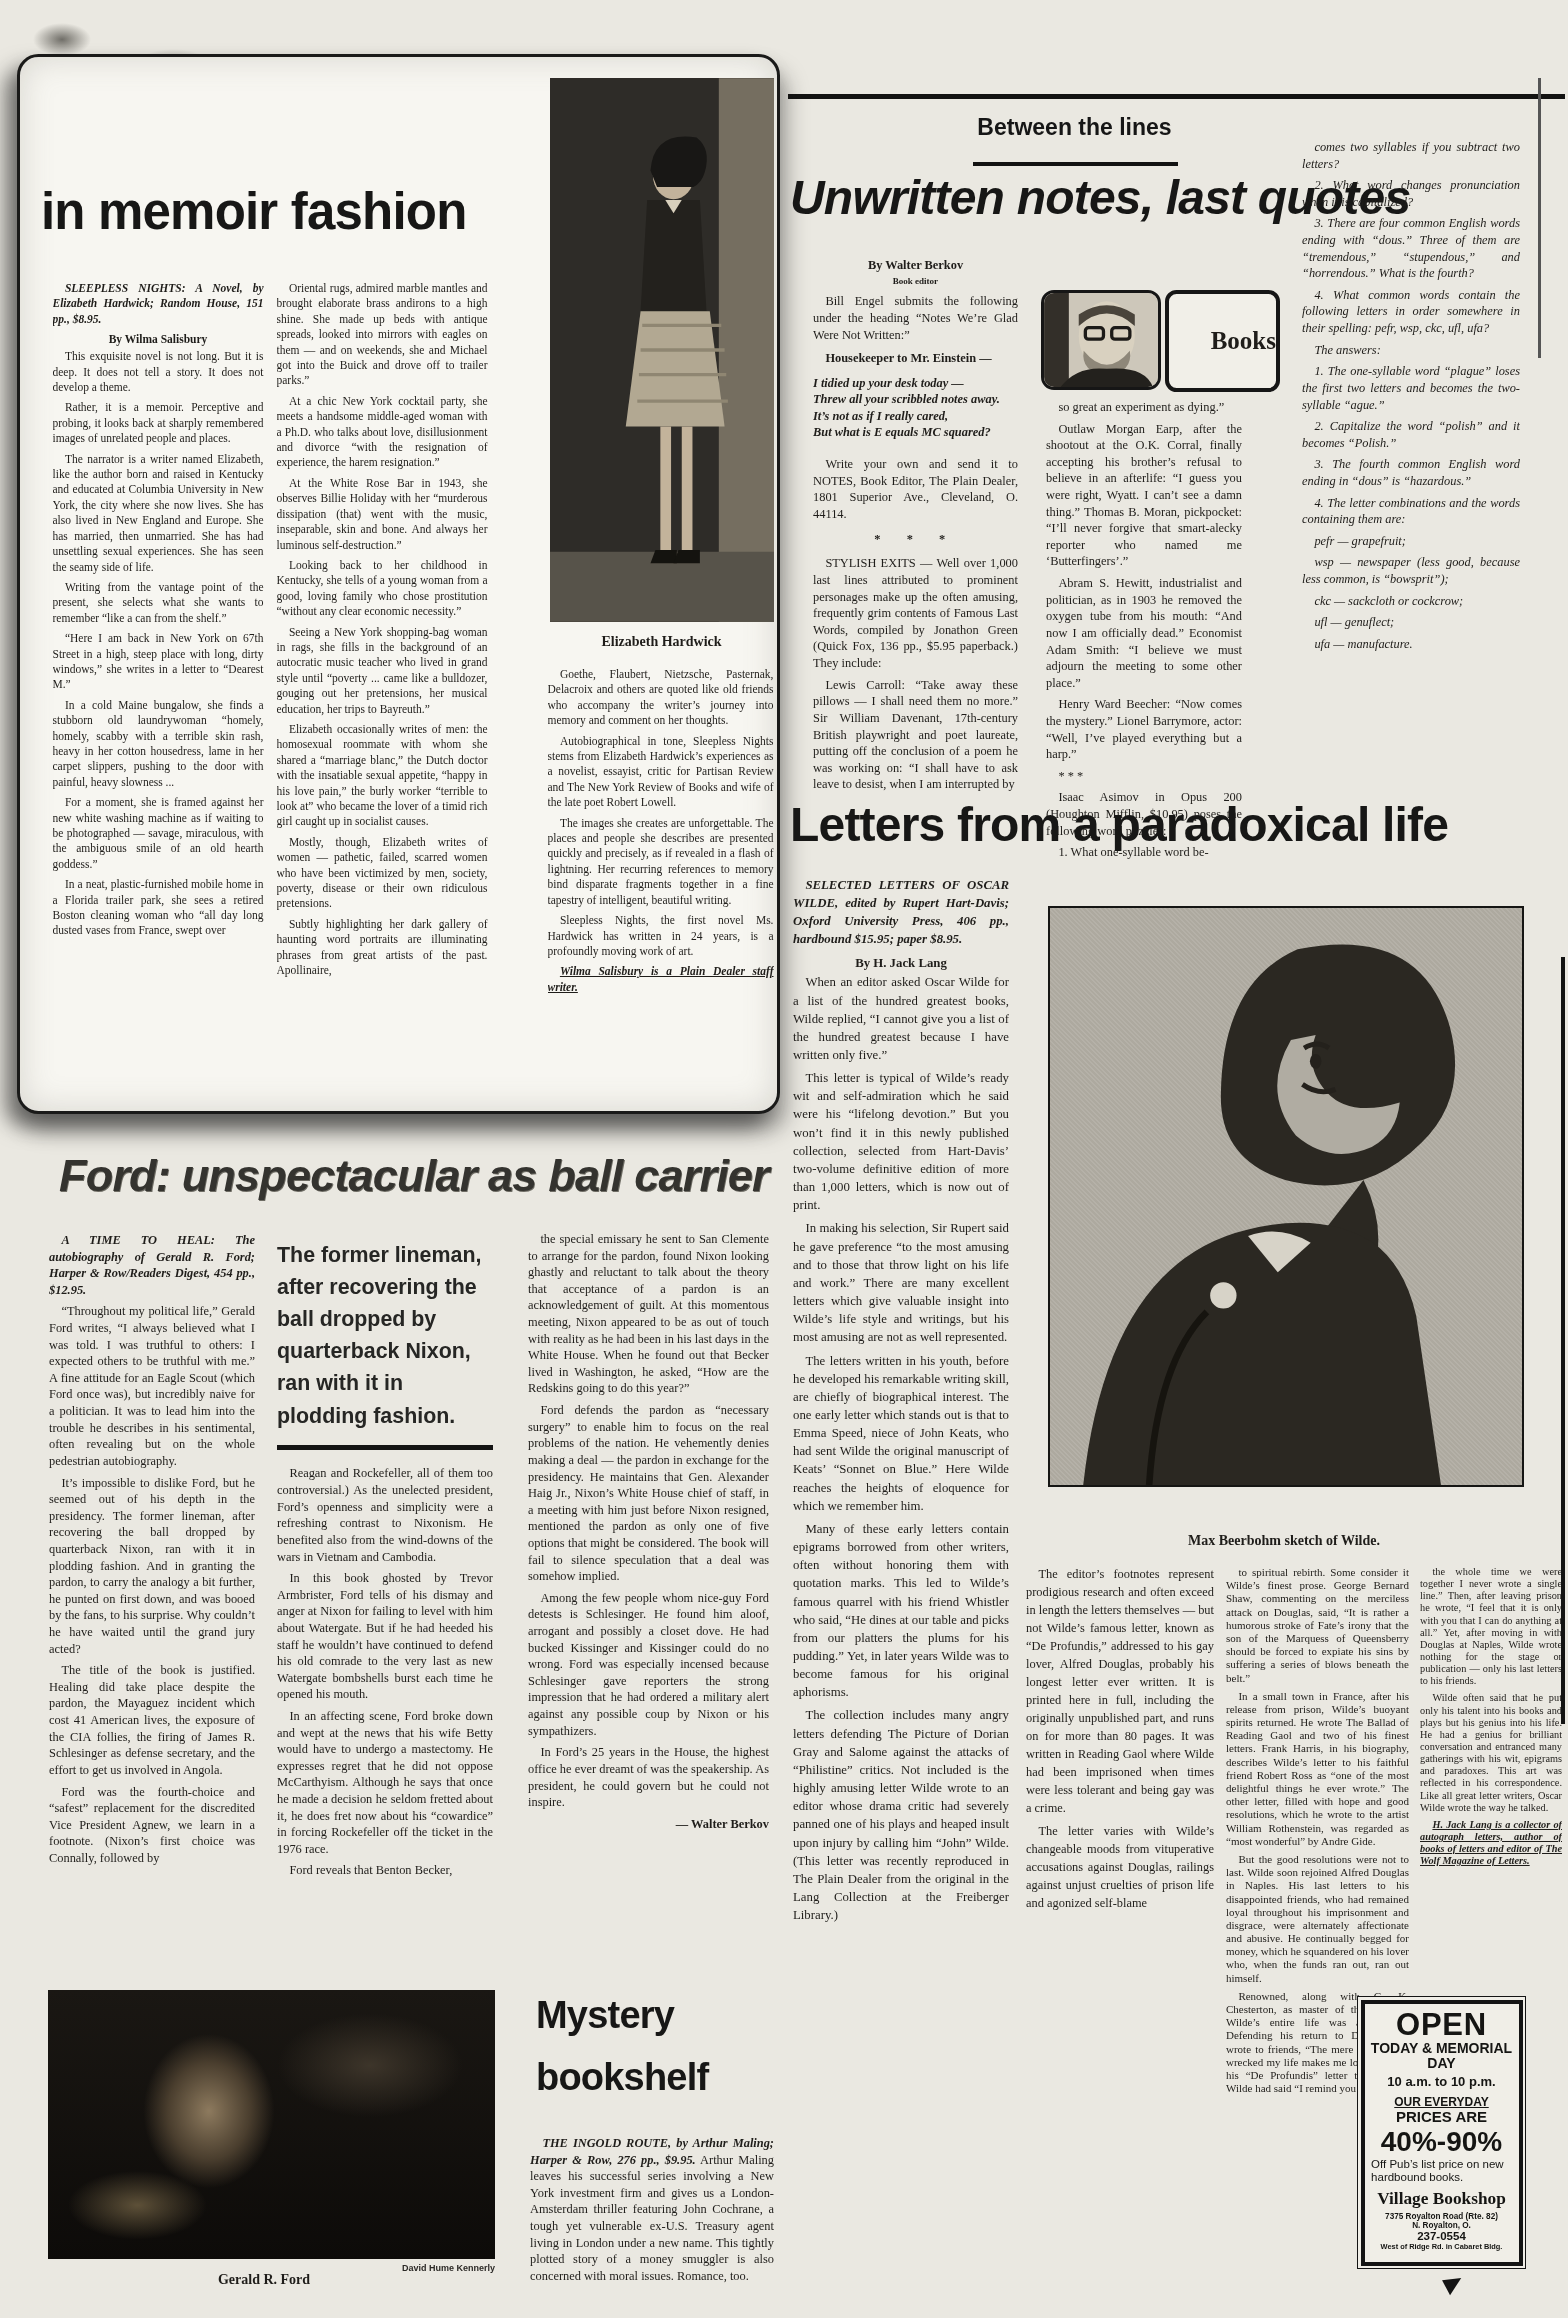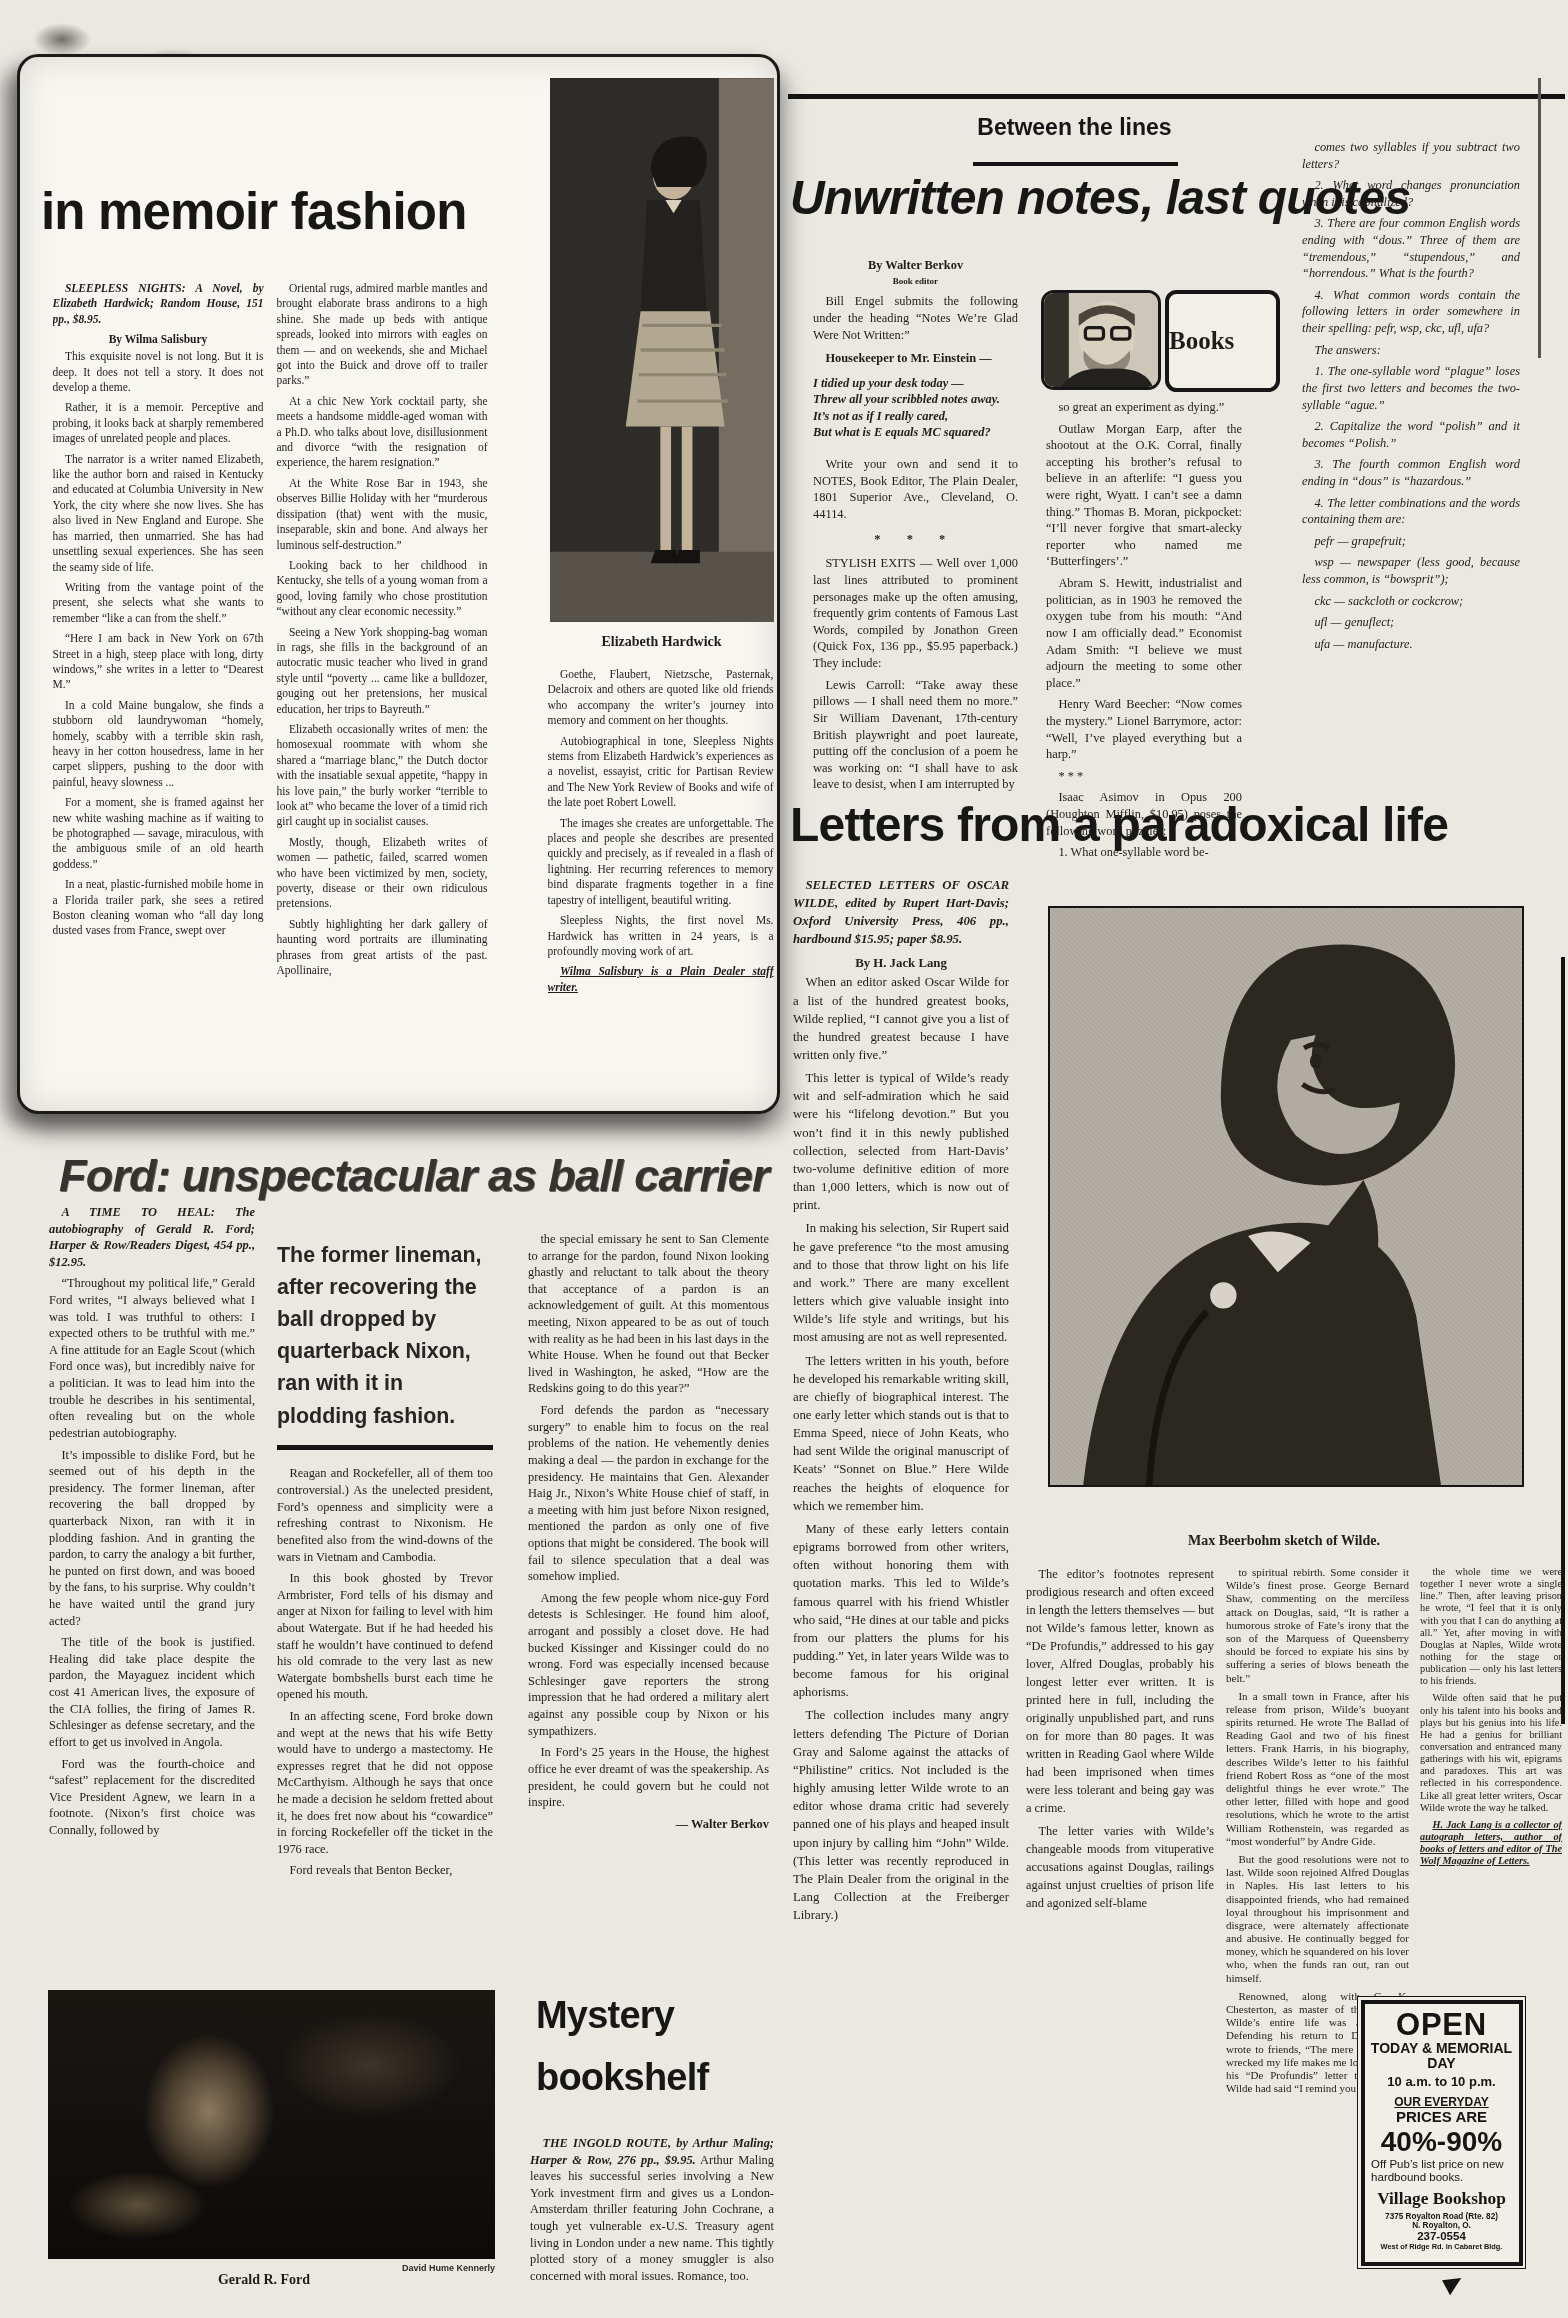--- a/index.html
+++ b/index.html
@@ -18,21 +18,21 @@
   .headline{font-family:"Liberation Sans",sans-serif;font-weight:bold;color:#171716;letter-spacing:-0.8px;white-space:nowrap;}
   .poem p{font-style:italic;font-weight:bold;text-indent:0;padding-left:11.5px;text-indent:-11.5px;margin:0;}
   .poemtitle{font-weight:bold;text-indent:12.4px;margin:6.6px 0 8.2px 0!important;}
   
   .clipping{position:absolute;left:16.5px;top:54px;width:757px;height:1054px;background:#f7f6f1;
             border:3.3px solid #1a1a19;border-radius:21.4px;
             box-shadow:-11.5px 13px 20px rgba(30,30,30,.55), 6.6px 16.5px 21.4px rgba(30,30,30,.35), inset 0 0 33px rgba(120,115,105,.25);}
   .photo-frame{position:absolute;overflow:hidden;background:#34322d;}
   .mug{border:3.3px solid #161616;border-radius:13px;}
   .booksbox{position:absolute;border:4.1px solid #161616;border-radius:11.5px;background:#f1efe8;
-            display:flex;align-items:center;justify-content:flex-start;font-weight:bold;font-size:25px;font-family:"Liberation Serif",serif;}
+            display:flex;align-items:center;justify-content:flex-end;font-weight:bold;font-size:25px;font-family:"Liberation Serif",serif;}
   .rule{position:absolute;background:#131312;}
   .halftone{background:repeating-linear-gradient(45deg,#b6b2a8 0 1.6px,#aca89e 1.6px 3.3px);}
   .ad{position:absolute;border:1.6px solid #141414;background:#f0eee7;padding:2.5px;}
   .ad-inner{border:4.1px solid #141414;height:100%;box-sizing:border-box;text-align:center;
             font-family:"Liberation Sans",sans-serif;font-weight:bold;color:#151513;padding:5px 3.3px;overflow:hidden;}
   .smudge{position:absolute;background:radial-gradient(closest-side,rgba(60,58,52,.7),rgba(60,58,52,0));}
   .pullquote{font-family:"Liberation Sans",sans-serif;font-weight:bold;font-size:21.4px;line-height:1.5;
              color:#262624;text-align:left;letter-spacing:0;}
 </style>
 </head>
@@ -225,21 +225,21 @@
         <p>the whole time we were together I never wrote a single line.” Then, after leaving prison he wrote, “I feel that it is only with you that I can do anything at all.” Yet, after moving in with Douglas at Naples, Wilde wrote nothing for the stage or publication — only his last letters to his friends.</p>
         <p>Wilde often said that he put only his talent into his books and plays but his genius into his life. He had a genius for brilliant conversation and entranced many gatherings with his wit, epigrams and paradoxes. This art was reflected in his correspondence. Like all great letter writers, Oscar Wilde wrote the way he talked.</p>
       </div>
     <p class="note">H. Jack Lang is a collector of autograph letters, author of books of letters and editor of The Wolf Magazine of Letters.</p>
   </div>
 
   <div class="rule" style="left:1561px;top:957px;width:4.1px;height:767px;"></div>
 
   <div class="headline abs" style="left:59px;top:1150px;font-size:45px;font-style:italic;color:#34332f;text-shadow:0.8px 0.8px 0 #6e6c64;">Ford: unspectacular as ball carrier</div>
 
-  <div class="col" style="left:49px;top:1204px;width:206px;height:746px;font-size:12.4px;">
+  <div class="col" style="left:49px;top:1232px;width:206px;height:746px;font-size:12.4px;">
     <p class="bookinfo">A TIME TO HEAL: The autobiography of Gerald R. Ford; Harper &amp; Row/Readers Digest, 454 pp., $12.95.</p>
     <div>
         <p>“Throughout my political life,” Gerald Ford writes, “I always believed what I was told. I was truthful to others: I expected others to be truthful with me.” A fine attitude for an Eagle Scout (which Ford once was), but incredibly naive for a politician. It was to lead him into the trouble he describes in his sentimental, often revealing but on the whole pedestrian autobiography.</p>
         <p>It’s impossible to dislike Ford, but he seemed out of his depth in the presidency. The former lineman, after recovering the ball dropped by quarterback Nixon, ran with it in plodding fashion. And in granting the pardon, to carry the analogy a bit further, he punted on first down, and was booed by the fans, to his surprise. Why couldn’t he have waited until the grand jury acted?</p>
         <p>The title of the book is justified. Healing did take place despite the pardon, the Mayaguez incident which cost 41 American lives, the exposure of the CIA follies, the firing of James R. Schlesinger as defense secretary, and the effort to get us involved in Angola.</p>
         <p>Ford was the fourth-choice and “safest” replacement for the discredited Vice President Agnew, we learn in a footnote. (Nixon’s first choice was Connally, followed by</p>
       </div>
   </div>
 
   <div class="col" style="left:277px;top:1239px;width:216px;height:738px;font-size:12.4px;">

